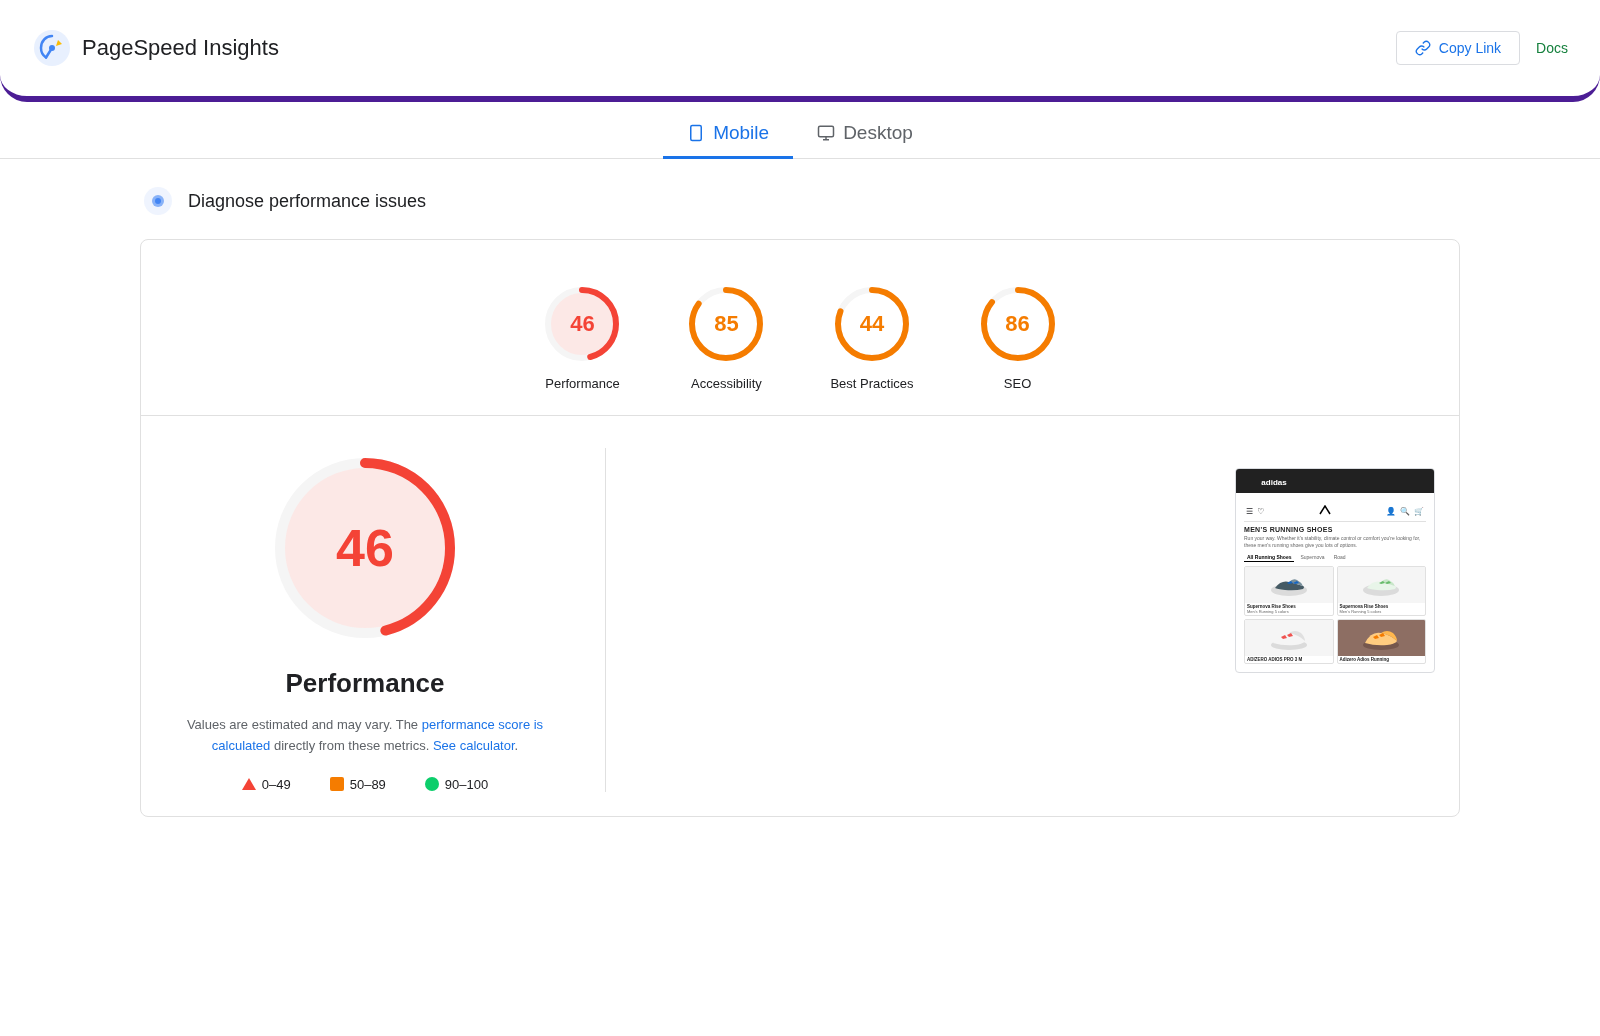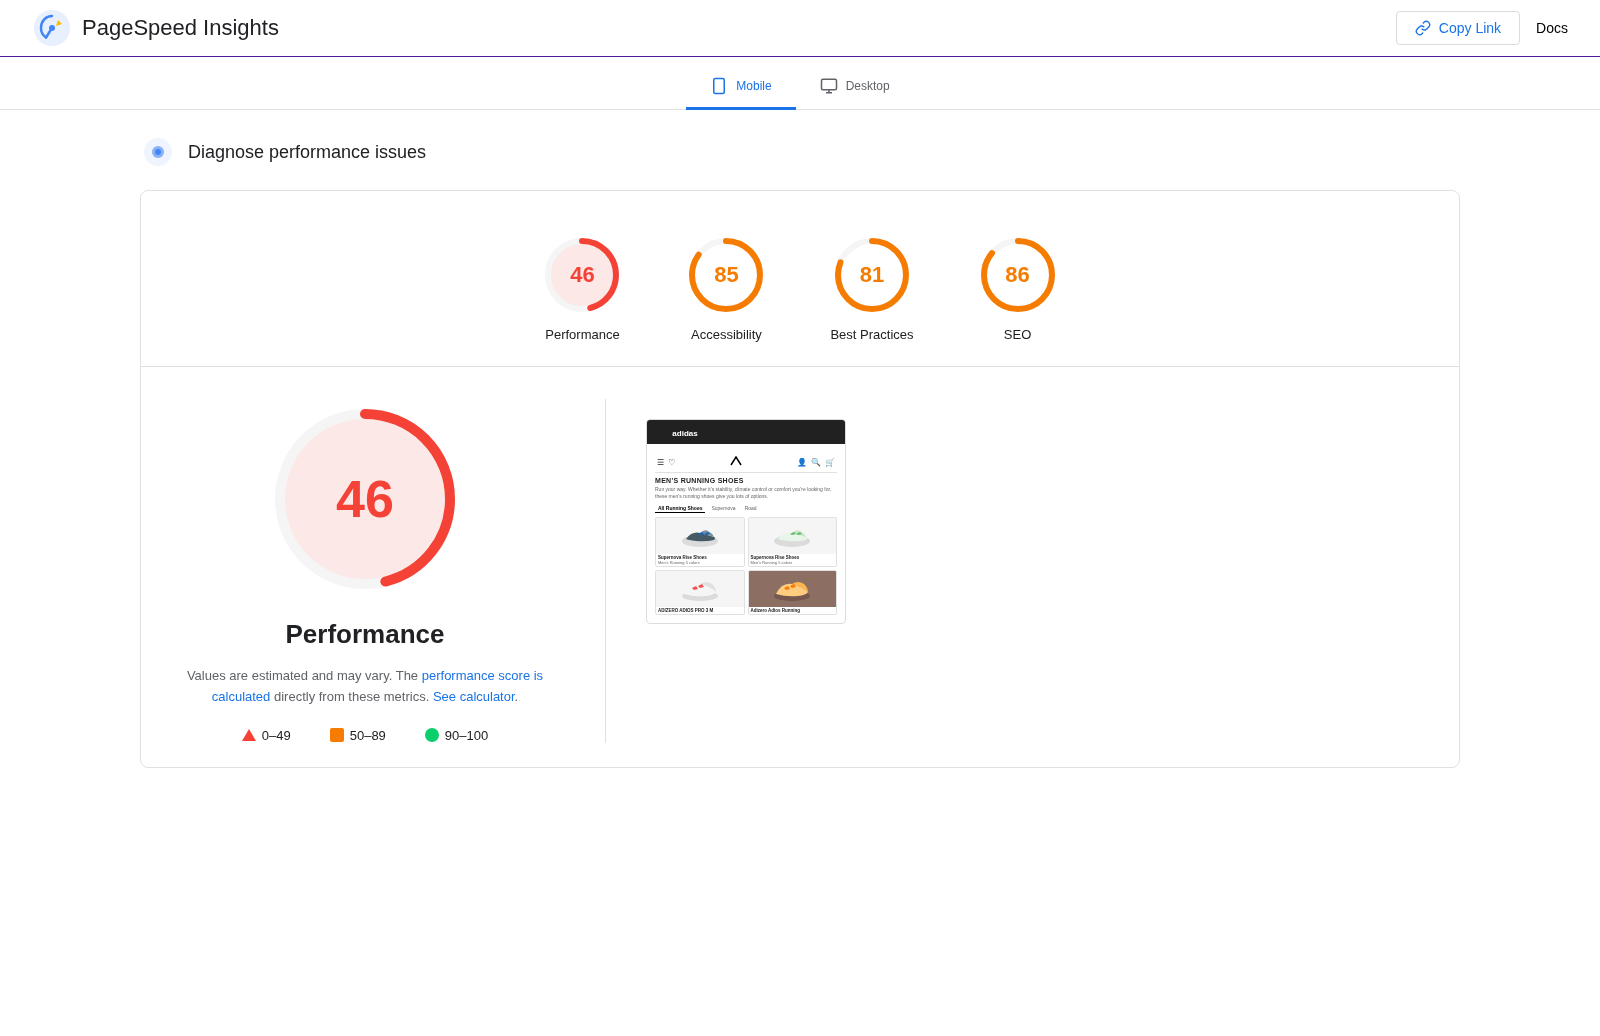--- a/index.html
+++ b/index.html
@@ -3,22 +3,23 @@
   <meta charset="utf-8">
   <style>
     * { box-sizing: border-box; margin: 0; padding: 0; }
     body { font-family: 'Google Sans', Arial, sans-serif; background: #fff; color: #202124; font-size: 14px; }
 
     
     .header {
       display: flex;
       align-items: center;
       justify-content: space-between;
-      padding: 8px 32px;
-      border-bottom: 1px solid #4c1d95;
+      padding: 28px 32px;
+      border-bottom: 6px solid #4c1d95;
+      border-radius: 27px;
     }
     .header-left {
       display: flex;
       align-items: center;
       gap: 10px;
     }
     .logo-icon {
       width: 40px;
       height: 40px;
     }
@@ -39,41 +40,41 @@
       padding: 8px 18px;
       border: 1px solid #dadce0;
       border-radius: 4px;
       background: #fff;
       color: #1a73e8;
       font-size: 14px;
       cursor: pointer;
       font-weight: 500;
     }
     .docs-link {
-      color: #000000;
+      color: #15803d;
       font-size: 14px;
       font-weight: 500;
       cursor: pointer;
       text-decoration: none;
     }
 
     
     .tabs-container {
       display: flex;
       justify-content: center;
       border-bottom: 1px solid #e0e0e0;
       padding-top: 8px;
     }
     .tab {
       display: flex;
       align-items: center;
       gap: 8px;
       padding: 12px 24px;
       cursor: pointer;
-      font-size: 12px;
+      font-size: 19px;
       font-weight: 500;
       color: #5f6368;
       border-bottom: 3px solid transparent;
       margin-bottom: -1px;
     }
     .tab.active {
       color: #1a73e8;
       border-bottom: 3px solid #1a73e8;
     }
 
@@ -253,21 +254,21 @@
       width: 1px;
       background: #e0e0e0;
       align-self: stretch;
       min-height: 300px;
     }
 
     
     .perf-right {
       flex: 1;
       display: flex;
-      justify-content: flex-start;
+      justify-content: flex-end;
       padding-top: 20px;
     }
     .screenshot-frame {
       width: 200px;
       border: 1px solid #dadce0;
       border-radius: 4px;
       overflow: hidden;
       background: #fff;
     }
     .screenshot-top-bar {
@@ -439,21 +440,21 @@
         </div>
         <span class="score-label">Accessibility</span>
       </div>
 
       <div class="score-item">
         <div class="score-circle-container">
           <svg viewBox="0 0 80 80">
             <circle cx="40" cy="40" r="34" fill="none" stroke="#f5f5f5" stroke-width="6"></circle>
             <circle cx="40" cy="40" r="34" fill="none" stroke="#f57c00" stroke-width="6" stroke-dasharray="213.6" stroke-dashoffset="40.6" stroke-linecap="round"></circle>
           </svg>
-          <span class="score-number color-orange">81</span>
+          <span class="score-number color-orange">44</span>
         </div>
         <span class="score-label">Best Practices</span>
       </div>
 
       <div class="score-item">
         <div class="score-circle-container">
           <svg viewBox="0 0 80 80">
             <circle cx="40" cy="40" r="34" fill="none" stroke="#f5f5f5" stroke-width="6"></circle>
             <circle cx="40" cy="40" r="34" fill="none" stroke="#f57c00" stroke-width="6" stroke-dasharray="213.6" stroke-dashoffset="29.9" stroke-linecap="round"></circle>
           </svg>

